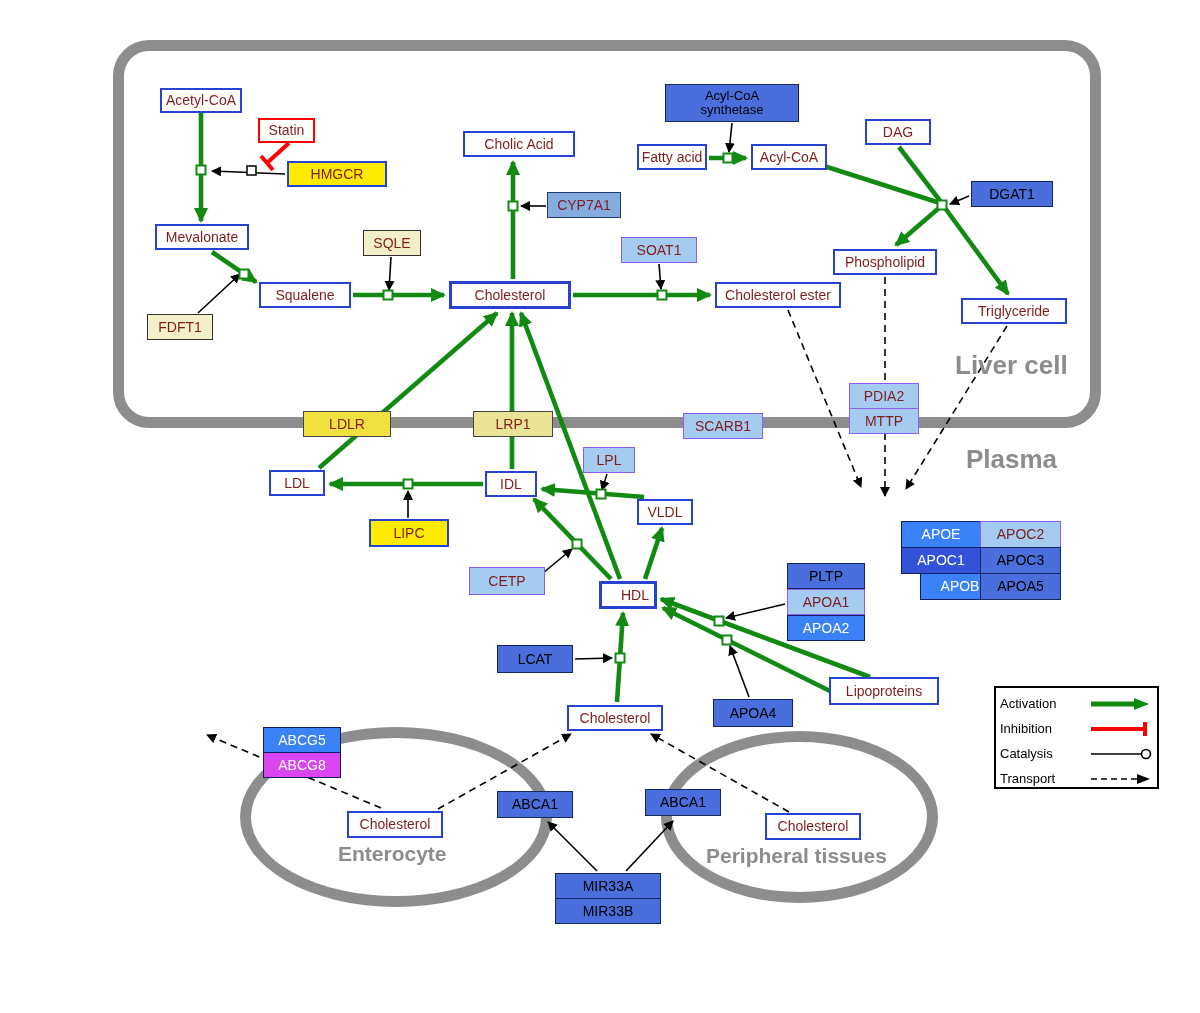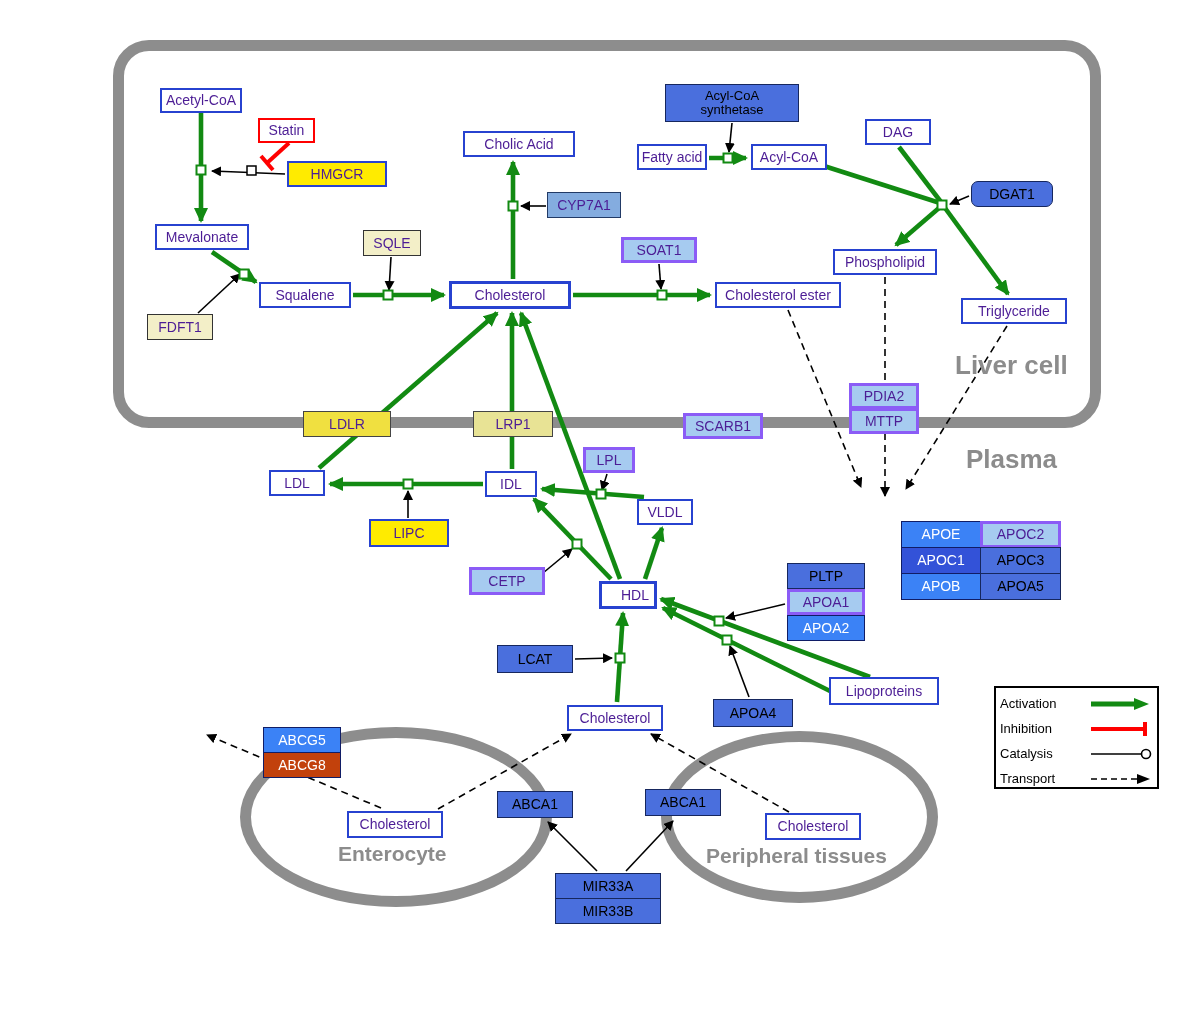--- a/index.html
+++ b/index.html
@@ -1,35 +1,35 @@
 <!DOCTYPE html>
 <html><head>
 <meta charset="utf-8">
 <style>
   html,body { margin:0; padding:0; background:#fff; }
   .canvas { position:relative; width:1200px; height:1013px; background:#fff;
             font-family:"Liberation Sans", sans-serif; overflow:hidden; }
   .membrane { position:absolute; border:11px solid #8d8d8d; box-sizing:border-box; z-index:0; background:transparent; }
   svg.edges { position:absolute; left:0; top:0; z-index:1; }
   .node { position:absolute; box-sizing:border-box; display:flex; align-items:center; justify-content:center;
-          text-align:center; font-size:14px; color:#4c1d95; z-index:2; line-height:1.05; cursor:default; }
+          text-align:center; font-size:14px; color:#7f1d1d; z-index:2; line-height:1.05; cursor:default; }
   .two  { flex-direction:column; }
   .wb   { background:#fff; border:2px solid #2742d0; }
   .wb3  { border-width:3px; }
   .wr   { background:#fff; border:2px solid #ff0000; }
   .yellow { background:#ffeb00; border:2px solid #2742d0; }
   .gold  { background:#f0e040; border:1px solid #444; }
   .pale  { background:#f3efc8; border:1px solid #333; }
   .khaki { background:#e8e395; border:1px solid #444; }
-  .lb   { background:#a6cbf0; border:3px solid #8b5cf6; }
+  .lb   { background:#a6cbf0; border:1px solid #8b5cf6; }
   .lb2  { background:#84acdf; border:1px solid #223a66; }
   .mb   { background:#4a6fdd; border:1px solid #16275e; color:#000; }
   .db   { background:#3b82f6; border:1px solid #101d66; color:#fff; }
   .dbmid { background:#3352d8; }
-  .dbdark { background:#c2410c; }
+  .dbdark { background:#d946ef; }
   .label { position:absolute; color:#8c8c8c; font-weight:bold; z-index:2; }
   .legend { position:absolute; left:994px; top:686px; width:165px; height:103px; background:#fff;
             border:2px solid #000; box-sizing:border-box; z-index:3; padding:3px 0; }
   .lrow { display:flex; align-items:center; justify-content:space-between; padding:2px 4px; height:21px; }
   .lrow span { font-size:13px; color:#000; }
 </style>
 </head>
 <body>
 
 <div class="canvas">
@@ -138,21 +138,21 @@
   <div class="node lb2" style="left:547px;top:192px;width:74px;height:26px;">CYP7A1</div>
   <div class="node lb" style="left:621px;top:237px;width:76px;height:26px;">SOAT1</div>
   <div class="node wb" style="left:715px;top:282px;width:126px;height:26px;">Cholesterol ester</div>
   <div class="node mb two" style="left:665px;top:84px;width:134px;height:38px;font-size:13px;">
     <span>Acyl-CoA</span>
     <span>synthetase</span>
   </div>
   <div class="node wb" style="left:637px;top:144px;width:70px;height:26px;">Fatty acid</div>
   <div class="node wb" style="left:751px;top:144px;width:76px;height:26px;">Acyl-CoA</div>
   <div class="node wb" style="left:865px;top:119px;width:66px;height:26px;">DAG</div>
-  <div class="node mb" style="left:971px;top:181px;width:82px;height:26px;border-radius:7px;">DGAT1</div>
+  <div class="node mb" style="left:971px;top:181px;width:82px;height:26px;">DGAT1</div>
   <div class="node wb" style="left:833px;top:249px;width:104px;height:26px;">Phospholipid</div>
   <div class="node wb" style="left:961px;top:298px;width:106px;height:26px;">Triglyceride</div>
   <div class="node lb" style="left:849px;top:383px;width:70px;height:26px;">PDIA2</div>
   <div class="node lb" style="left:849px;top:408px;width:70px;height:26px;">MTTP</div>
   <div class="node lb" style="left:683px;top:413px;width:80px;height:26px;">SCARB1</div>
   <div class="node gold" style="left:303px;top:411px;width:88px;height:26px;">LDLR</div>
   <div class="node khaki" style="left:473px;top:411px;width:80px;height:26px;">LRP1</div>
   <div class="node wb" style="left:269px;top:470px;width:56px;height:26px;">LDL</div>
   <div class="node wb" style="left:485px;top:471px;width:52px;height:26px;">IDL</div>
   <div class="node lb" style="left:583px;top:447px;width:52px;height:26px;text-align:center;">LPL</div>
@@ -172,21 +172,21 @@
   <div class="node wb" style="left:347px;top:811px;width:96px;height:27px;">Cholesterol</div>
   <div class="node mb" style="left:497px;top:791px;width:76px;height:27px;">ABCA1</div>
   <div class="node mb" style="left:645px;top:789px;width:76px;height:27px;">ABCA1</div>
   <div class="node wb" style="left:765px;top:813px;width:96px;height:27px;">Cholesterol</div>
   <div class="node mb" style="left:555px;top:873px;width:106px;height:26px;">MIR33A</div>
   <div class="node mb" style="left:555px;top:898px;width:106px;height:26px;">MIR33B</div>
   <div class="node db" style="left:901px;top:521px;width:80px;height:27px;">APOE</div>
   <div class="node lb" style="left:980px;top:521px;width:81px;height:27px;">APOC2</div>
   <div class="node db dbmid" style="left:901px;top:547px;width:80px;height:27px;">APOC1</div>
   <div class="node mb" style="left:980px;top:547px;width:81px;height:27px;">APOC3</div>
-  <div class="node db" style="left:901px;top:573px;width:80px;height:27px;">APOB</div>
+  <div class="node db" style="left:920px;top:573px;width:80px;height:27px;">APOB</div>
   <div class="node mb" style="left:980px;top:573px;width:81px;height:27px;">APOA5</div>
 
   <div class="legend">
     <div class="lrow">
       <span>Activation</span>
       <svg width="64" height="16">
         <line x1="2" y1="8" x2="47" y2="8" stroke="#128a12" stroke-width="5"></line>
         <path d="M45,2 L60,8 L45,14 z" fill="#128a12"></path>
       </svg>
     </div>

